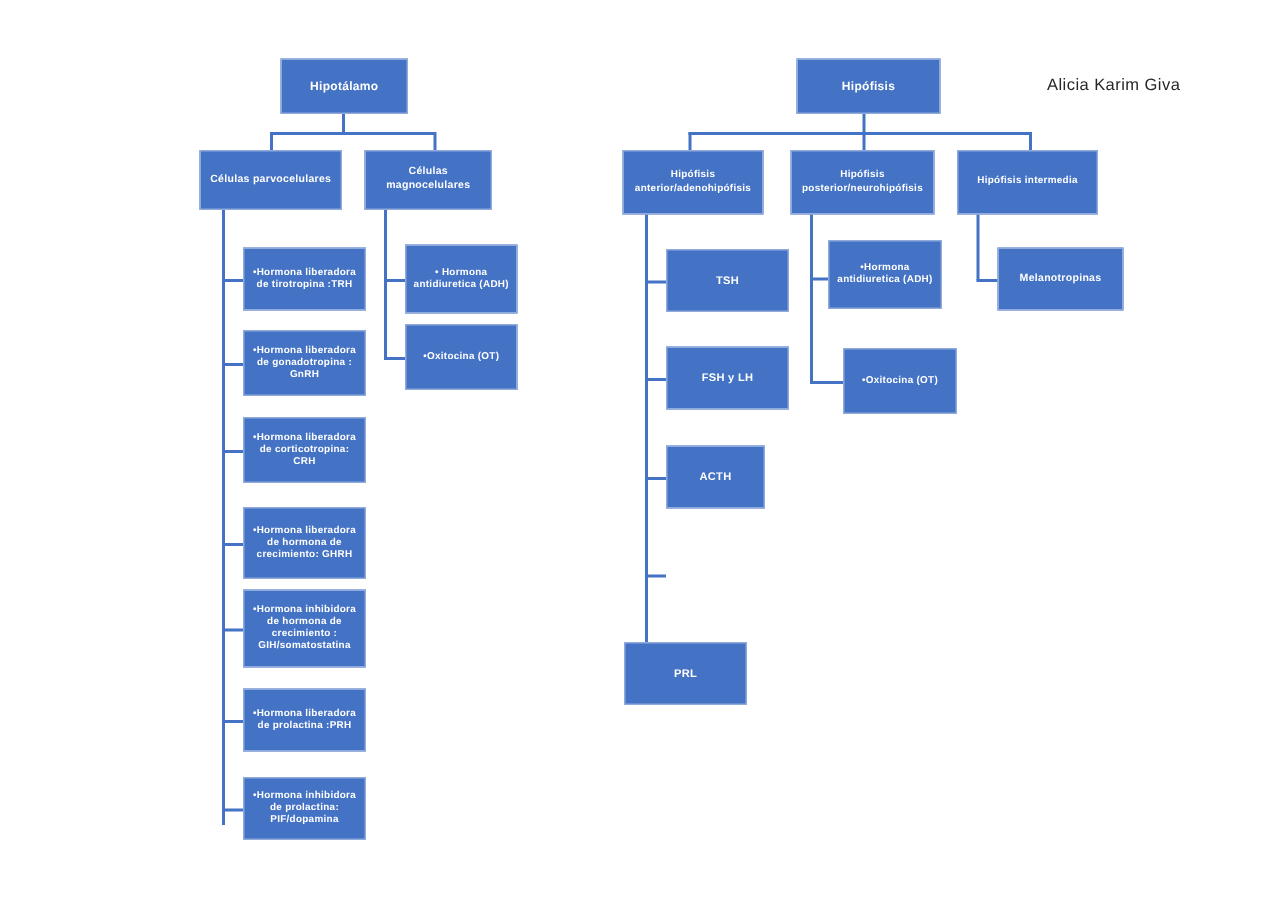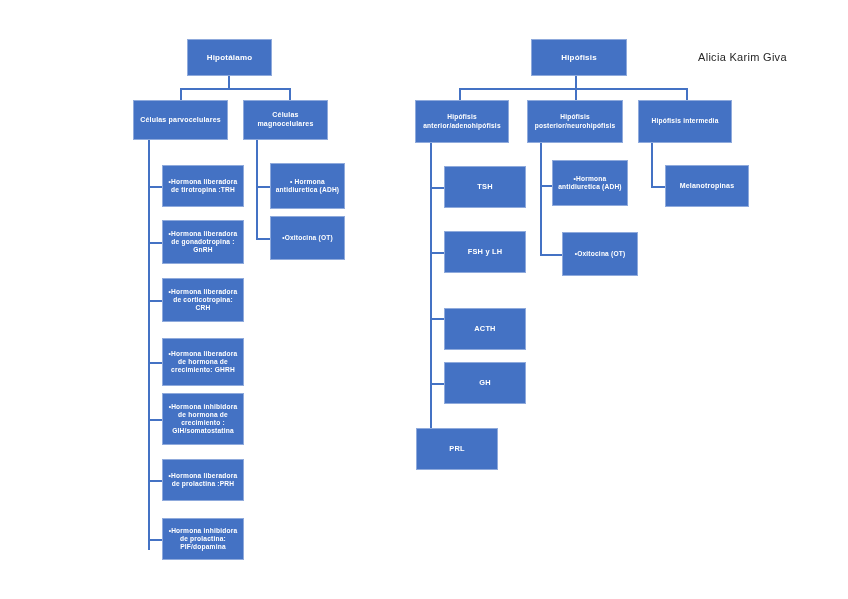--- a/index.html
+++ b/index.html
@@ -150,25 +150,22 @@
   <div class="conn h" style="left:430px; top:318px; width:14px;"></div>
   <div class="conn h" style="left:430px; top:383px; width:14px;"></div>
   <div class="conn h" style="left:430px; top:449px; width:14px;"></div>
 
   <div class="node t75" style="left:444px; top:231px; width:82px; height:42px;">
     <span>FSH y LH</span>
   </div>
   <div class="node t75" style="left:444px; top:166px; width:82px; height:42px;">
     <span>TSH</span>
   </div>
-  <div class="node t75" style="left:444px; top:308px; width:82px; height:42px;">
+  <div class="node t75" style="left:444px; top:297px; width:66px; height:42px;">
     <span>ACTH</span>
-  </div>
-  <div class="node t75" style="left:444px; top:362px; width:82px; height:42px;">
-    <span>GH</span>
   </div>
   <div class="node t75" style="left:416px; top:428px; width:82px; height:42px;">
     <span>PRL</span>
   </div>
 
   <div class="conn v" style="left:540px; top:143px; height:113px;"></div>
   <div class="conn h" style="left:540px; top:185px; width:12px;"></div>
   <div class="conn h" style="left:540px; top:254px; width:22px;"></div>
 
   <div class="node t65" style="left:552px; top:160px; width:76px; height:46px;">

